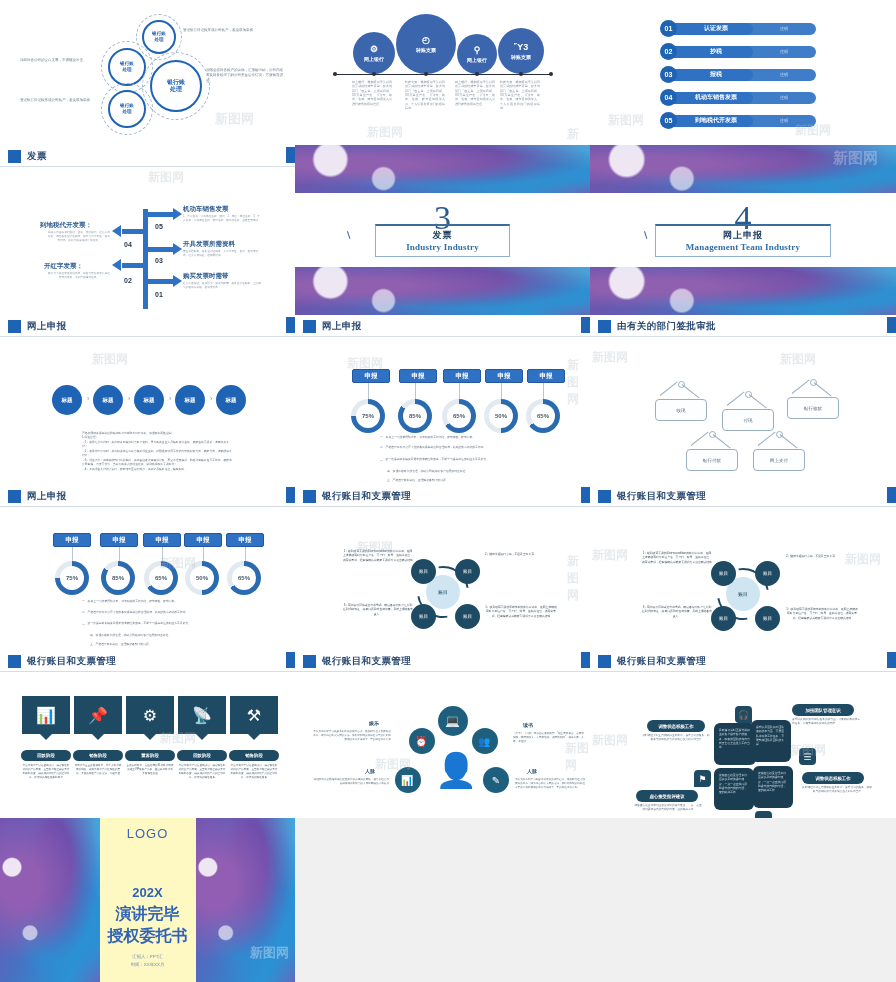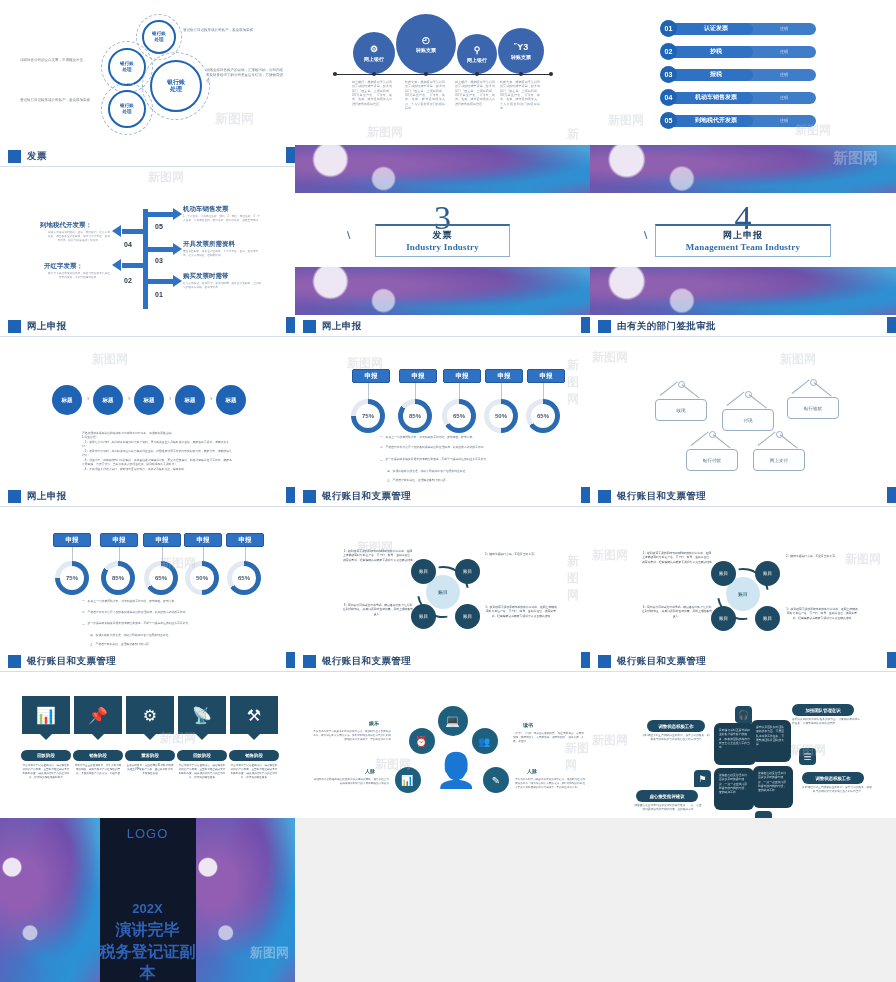--- a/index.html
+++ b/index.html
@@ -130,24 +130,24 @@
   .dbub{ position:absolute; background:#1b3d52; border-radius:6px; color:#cfe0ea;
          font-size:2.8px; line-height:1.55; padding:5px; }
   .dico{ position:absolute; width:17px; height:17px; background:#1f4a63; border-radius:4px;
          color:#fff; font-size:9px; display:flex; align-items:center; justify-content:center; }
   .dtxt{ position:absolute; font-size:2.7px; line-height:1.6; color:#5a6b7b; }
 
   
   .final{ position:relative; height:100%; display:flex; }
   .fwash{ flex:1; position:relative; overflow:hidden; }
   .fwash .wash{ filter:saturate(1.05); }
-  .fcard{ width:96px; background:#0f172a; display:flex; flex-direction:column;
+  .fcard{ width:96px; background:#fef9c3; display:flex; flex-direction:column;
           align-items:center; padding-top:8px; }
   .flogo{ font-size:13px; color:#3d67b5; letter-spacing:1px; }
-  .fyear{ font-size:13px; color:#2f62b8; font-weight:bold; margin-top:60px; }
+  .fyear{ font-size:13px; color:#2f62b8; font-weight:bold; margin-top:44px; }
   .fmain{ font-size:16px; color:#2f62b8; font-weight:bold; line-height:1.35; margin-top:3px; text-align:center; }
   .fsub{ font-size:4.4px; color:#6d85b5; margin-top:7px; line-height:1.7; text-align:center; }
 
   .wm{ position:absolute; color:rgba(180,190,200,.30); font-size:12px; font-weight:bold;
        pointer-events:none; font-family:"DejaVu Sans", sans-serif; }
 </style>
 </head>
 <body>
 
 <div class="grid">
@@ -758,21 +758,21 @@
 
   <div class="slide">
     <div class="final">
       <div class="fwash">
           <div class="wash"></div>
         </div>
       <div class="fcard">
         <div class="flogo">LOGO</div>
         <div class="fyear">202X</div>
         <div class="fmain">演讲完毕</div>
-        <div class="fmain" style="margin-top:0">税务登记证副本</div>
+        <div class="fmain" style="margin-top:0">授权委托书</div>
         <div class="fsub">汇报人：PPT汇</div>
         <div class="fsub" style="margin-top:0">时间：XX年XX月</div>
       </div>
       <div class="fwash">
           <div class="wash"></div>
         <div class="wm" style="right:6px;bottom:20px;font-size:13px;color:rgba(255,255,255,.35)">新图网</div>
       </div>
     </div>
   </div>
 

